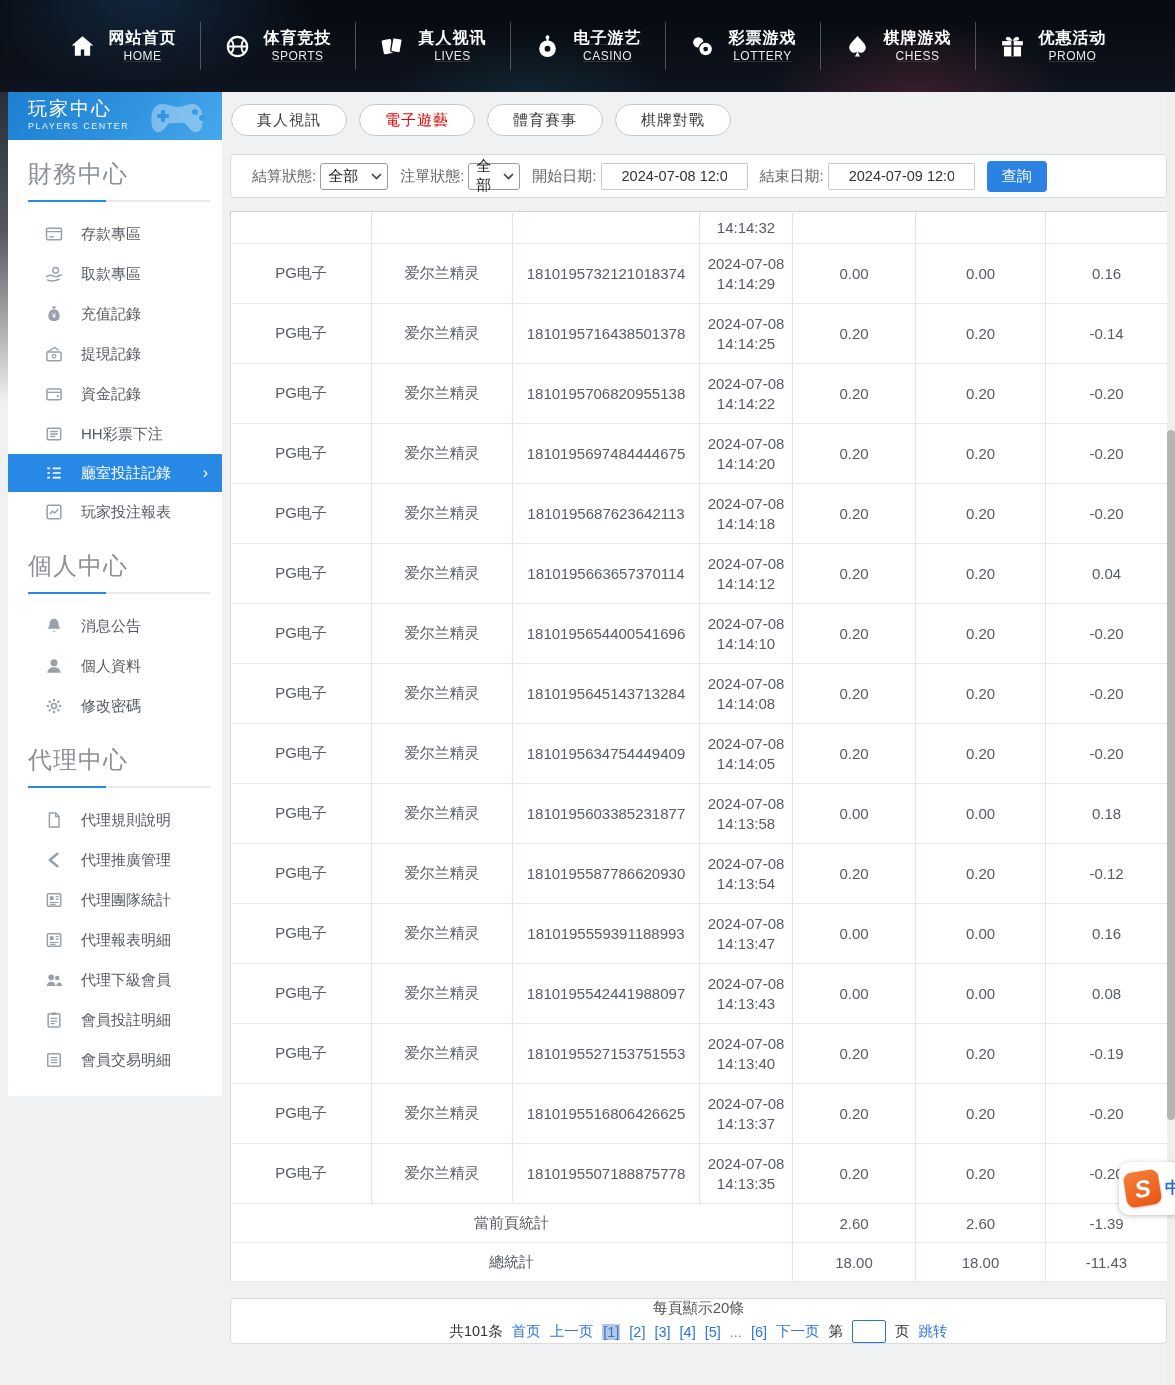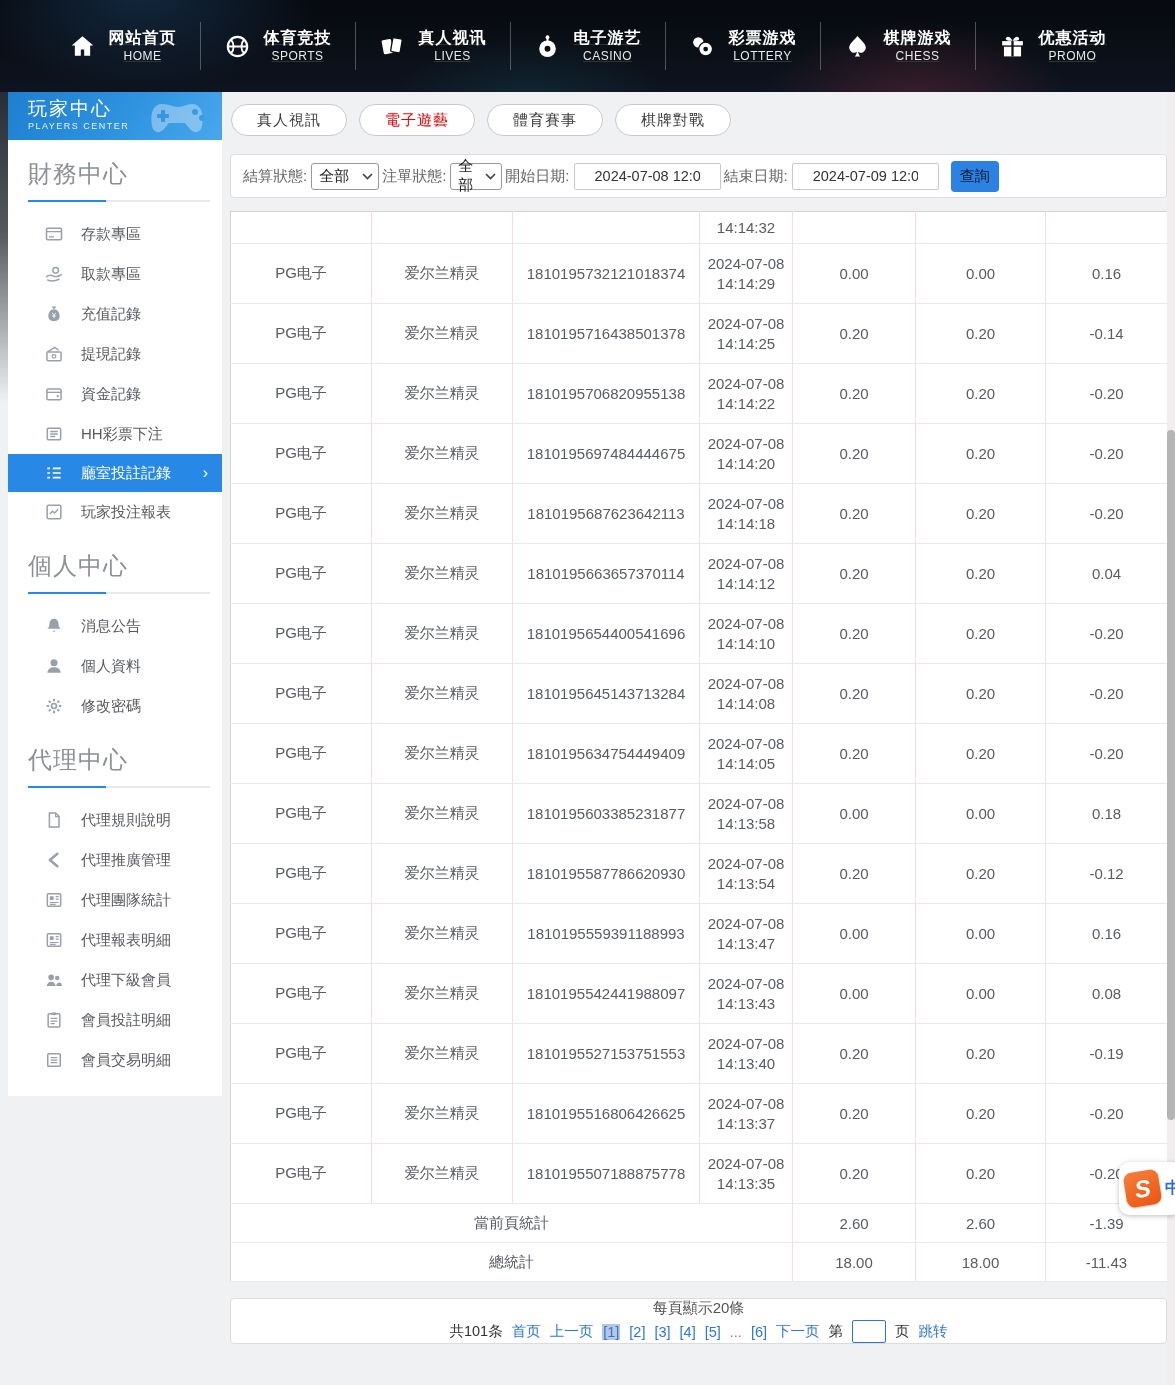--- a/index.html
+++ b/index.html
@@ -79,35 +79,35 @@
     border:1px solid #c9c9c9; border-radius:17px; background:#fff;
     font-size:15px; color:#3c3c3c; cursor:pointer; letter-spacing:1px;
   }
   .tab.active { color:#e60000; }
 
   .filter-panel {
     margin-top:17px; height:44px; background:#fff;
     border:1px solid #dcdcdc; border-radius:4px;
     display:flex; align-items:center; padding:0 9px; font-size:15px; color:#666;
   }
-  .f-label { margin:0 4px 0 3px; white-space:nowrap; }
+  .f-label { margin:0 4px 0 12px; white-space:nowrap; }
   .f-select {
     display:inline-flex; align-items:center; justify-content:space-between;
     border:1px solid #999; border-radius:3px; height:27px; padding:0 5px 0 7px;
     color:#222; background:#fff; cursor:pointer;
   }
   .f-select .chev { display:inline-flex; margin-left:4px; }
   .f-input {
     width:147px; height:27px; border:1px solid #c9c9c9; border-radius:2px;
     font-size:14.5px; color:#333; padding:0 20px; text-align:center;
     font-family:"Liberation Sans","DejaVu Sans",sans-serif;
   }
   .query-btn {
-    width:48px; height:31px; margin-left:12px; border:none; border-radius:4px;
-    background:#2b82e3; color:#0f172a; font-size:15px; cursor:pointer;
+    width:60px; height:31px; margin-left:12px; border:none; border-radius:4px;
+    background:#2b82e3; color:#ffffff; font-size:15px; cursor:pointer;
     font-family:"Liberation Sans","DejaVu Sans",sans-serif;
   }
 
   
   .records-table {
     margin-top:13px; width:937px; background:#fff;
     border-collapse:collapse; table-layout:fixed;
     border:1px solid #d2d2d2;
   }
   .records-table td {

